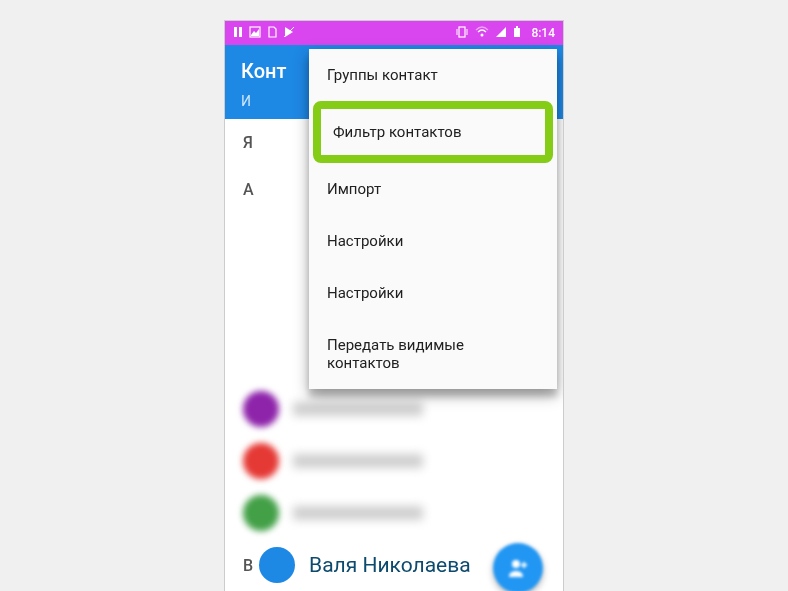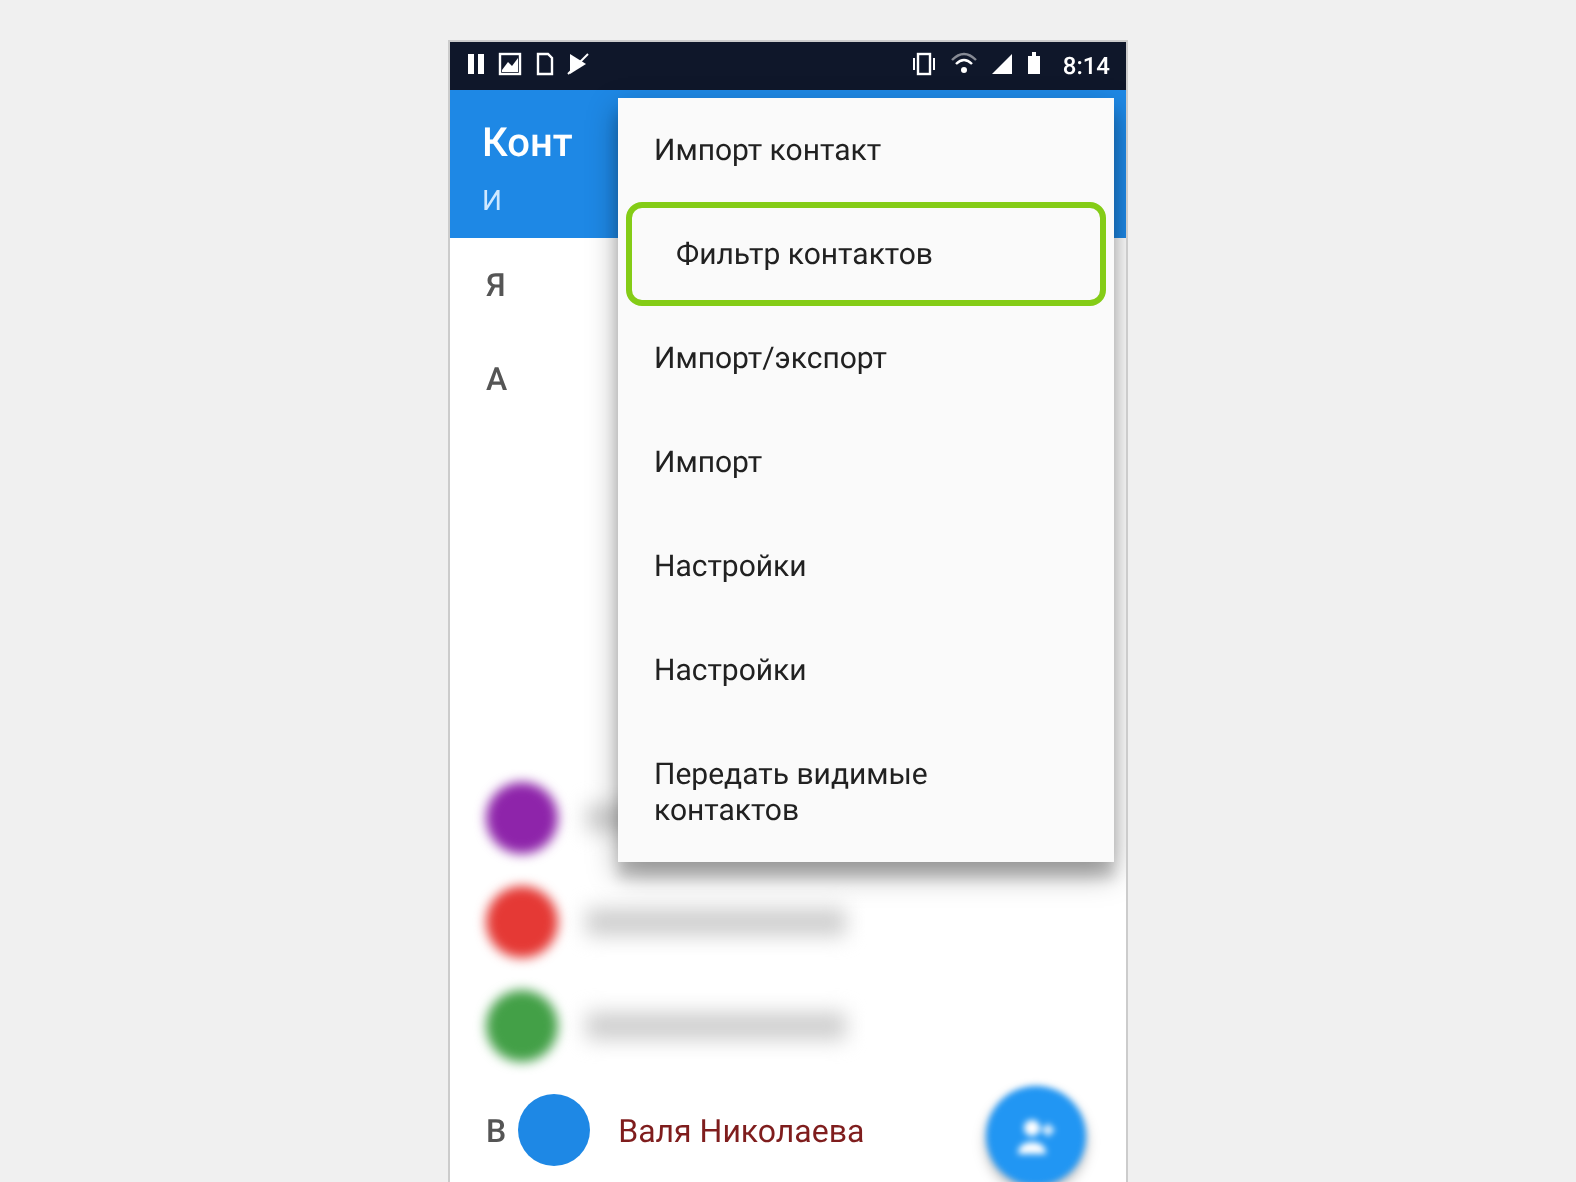--- a/index.html
+++ b/index.html
@@ -11,21 +11,21 @@
       padding: 20px;
     }
     .phone-frame {
       width: 340px;
       background: #fff;
       border: 1px solid #ccc;
       position: relative;
       overflow: hidden;
     }
     .status-bar {
-      background: #0f172a;
+      background: #d946ef;
       color: #fff;
       height: 24px;
       display: flex;
       align-items: center;
       justify-content: space-between;
       padding: 0 8px;
       font-size: 12px;
       font-weight: 500;
     }
     .status-left, .status-right {
@@ -66,22 +66,22 @@
       padding: 8px 18px;
       gap: 14px;
     }
     .contact-avatar {
       width: 36px;
       height: 36px;
       border-radius: 50%;
       flex-shrink: 0;
     }
     .contact-name {
-      font-size: 16px;
-      color: #7f1d1d;
+      font-size: 21px;
+      color: #0c4a6e;
     }
     .blurred-name {
       filter: blur(5px);
       background: #cfcfcf;
       color: transparent;
       border-radius: 2px;
       width: 130px;
       height: 14px;
     }
     .fab {
@@ -107,24 +107,24 @@
       box-shadow: 0 6px 14px rgba(0,0,0,0.35), 0 8px 6px rgba(0,0,0,0.15);
       z-index: 10;
     }
     .menu-item {
       padding: 17px 18px;
       font-size: 15px;
       color: #212121;
       cursor: pointer;
     }
     .menu-item.highlighted {
-      border: 3px solid #84cc16;
+      border: 8px solid #84cc16;
       border-radius: 8px;
       margin: 0 4px;
-      padding: 14px 22px;
+      padding: 14px 12px;
     }
     .av-purple { background: #8e24aa; }
     .av-red { background: #e53935; }
     .av-green { background: #43a047; }
     .av-blue { background: #1e88e5; }
     .av-blur { filter: blur(3px); }
   </style>
 </head>
 <body>
 
@@ -224,22 +224,21 @@
       <svg width="22" height="22" viewBox="0 0 22 22">
           <circle cx="9" cy="7" r="4" fill="#fff"></circle>
           <path d="M2 20c0-4 3-6 7-6s7 2 7 6" fill="#fff"></path>
           <line x1="17" y1="5" x2="17" y2="11" stroke="#fff" stroke-width="2"></line>
           <line x1="14" y1="8" x2="20" y2="8" stroke="#fff" stroke-width="2"></line>
         </svg>
     </div>
   </div>
 
   <div class="menu">
-    <div class="menu-item">Импорт контакт</div>
+    <div class="menu-item">Группы контакт</div>
     <div class="menu-item highlighted">Фильтр контактов</div>
-    <div class="menu-item">Импорт/экспорт</div>
     <div class="menu-item">Импорт</div>
     <div class="menu-item">Настройки</div>
     <div class="menu-item">Настройки</div>
     <div class="menu-item">Передать видимые контактов</div>
   </div>
 
 </div>
 
 </body></html>

